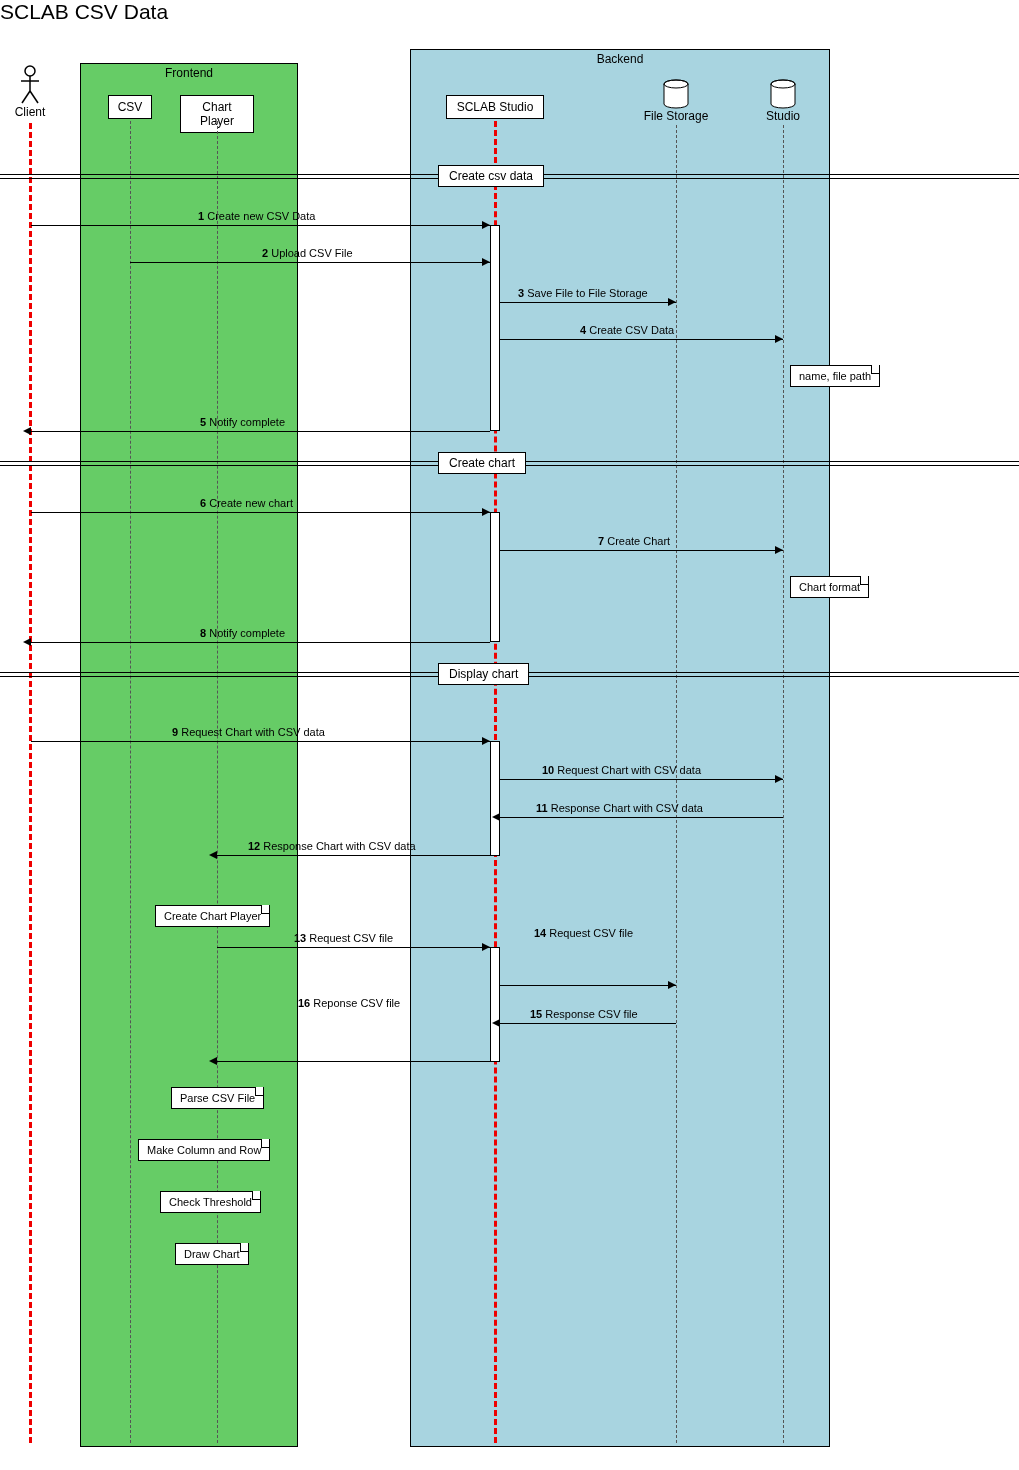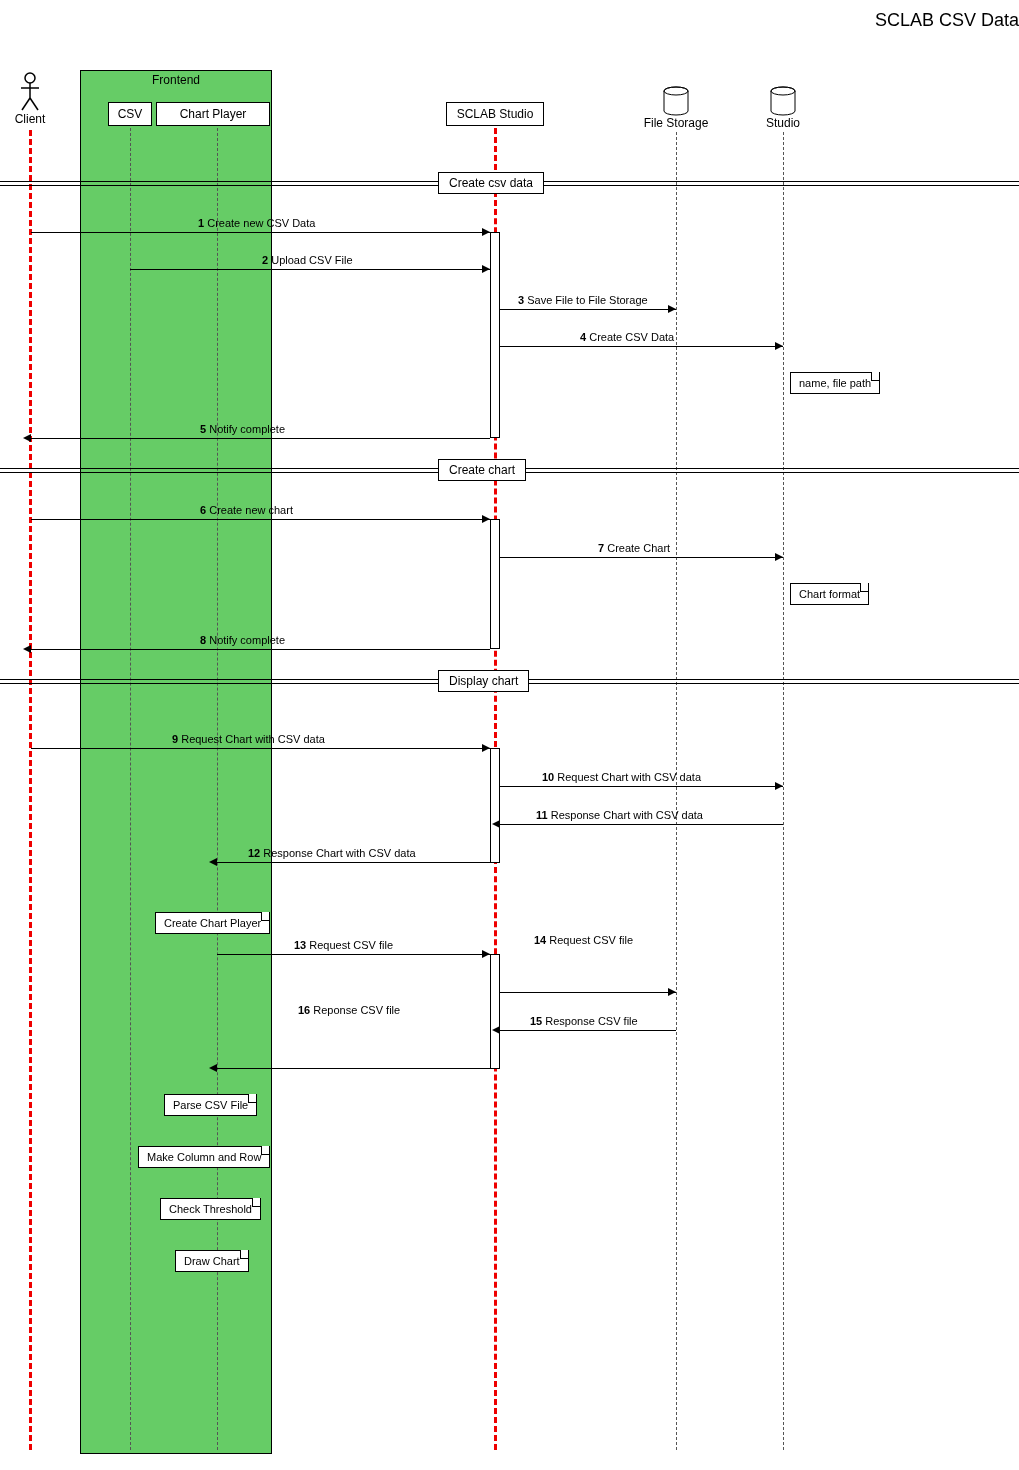--- a/index.html
+++ b/index.html
@@ -1,16 +1,16 @@
 <!DOCTYPE html>
 <html><head>
 <meta charset="utf-8">
 <style>
 body{margin:0;font-family:Arial,sans-serif;font-size:12px;background:#fff}
-.title{text-align:right;font-size:18px;padding:10px 0 5px}
+.title{text-align:left;font-size:21px;padding:0 0 5px}
 .diagram{position:relative;width:1019px;height:1430px}
 .box{position:absolute;border:1px solid #000;box-sizing:border-box}
 .frontend{background:#66cc66}
 .backend{background:#a8d4e0}
 .boxlabel{text-align:center;font-size:12px;padding:2px}
 .actor{position:absolute;text-align:center;font-size:12px}
 .actor svg{display:block;margin:0 auto}
 .participant{position:absolute;border:1px solid #000;background:#fff;padding:4px 8px;font-size:12px;text-align:center;box-sizing:border-box}
 .db{position:absolute;text-align:center;font-size:12px}
 .db svg{display:block;margin:0 auto}
@@ -29,36 +29,39 @@
 .arrowhead.left{border-right:8px solid #000}
 .note{position:absolute;background:#fff;border:1px solid #000;padding:4px 8px;font-size:11px;box-sizing:border-box}
 .note::after{content:"";position:absolute;top:-1px;right:-1px;width:8px;height:8px;background:linear-gradient(135deg,#fff 50%,transparent 50%);border-left:1px solid #000;border-bottom:1px solid #000}
 </style>
 </head>
 <body>
 
 <div class="title">SCLAB CSV Data</div>
 <div class="diagram">
 
-<div class="box frontend" style="left:80px;top:34px;width:192px;height:1384px">
+<div class="box frontend" style="left:80px;top:34px;width:218px;height:1384px">
   <div class="boxlabel">Frontend</div>
+</div>
+<div class="box backend" style="left:410px;top:20px;width:420px;height:1398px">
+  <div class="boxlabel">Backend</div>
 </div>
 
 <div class="actor" style="left:10px;top:36px;width:40px">
   <svg width="22" height="40" viewBox="0 0 22 40">
         <circle cx="11" cy="6" r="5" fill="none" stroke="#000" stroke-width="1.5"></circle>
         <line x1="11" y1="11" x2="11" y2="26" stroke="#000" stroke-width="1.5"></line>
         <line x1="2" y1="16" x2="20" y2="16" stroke="#000" stroke-width="1.5"></line>
         <line x1="11" y1="26" x2="3" y2="38" stroke="#000" stroke-width="1.5"></line>
         <line x1="11" y1="26" x2="19" y2="38" stroke="#000" stroke-width="1.5"></line>
       </svg>
   <div>Client</div>
 </div>
 <div class="participant" style="left:108px;top:66px;width:44px">CSV</div>
-<div class="participant" style="left:156px;top:66px;width:114px">Chart Player</div>
+<div class="participant" style="left:180px;top:66px;width:74px">Chart Player</div>
 <div class="participant" style="left:446px;top:66px;width:98px">SCLAB Studio</div>
 <div class="db" style="left:636px;top:50px;width:80px">
   <svg width="28" height="30" viewBox="0 0 28 30">
         <ellipse cx="14" cy="5" rx="12" ry="4" fill="#fff" stroke="#000"></ellipse>
         <path d="M2 5 L2 25 A12 4 0 0 0 26 25 L26 5" fill="#fff" stroke="#000"></path>
         <ellipse cx="14" cy="5" rx="12" ry="4" fill="none" stroke="#000"></ellipse>
       </svg>
   <div>File Storage</div>
 </div>
 <div class="db" style="left:748px;top:50px;width:70px">
@@ -164,18 +167,18 @@
 <div class="msg" style="left:534px;top:898px"><span class="num">14</span> <span>Request CSV file</span></div>
 
 <div class="arrow" style="left:500px;top:994px;width:176px"></div>
 <div class="arrowhead left" style="left:492px;top:990px"></div>
 <div class="msg" style="left:530px;top:979px"><span class="num">15</span> <span>Response CSV file</span></div>
 
 <div class="arrow" style="left:217px;top:1032px;width:273px"></div>
 <div class="arrowhead left" style="left:209px;top:1028px"></div>
 <div class="msg" style="left:298px;top:968px"><span class="num">16</span> <span>Reponse CSV file</span></div>
 
-<div class="note" style="left:164px;top:1058px">Parse CSV File</div>
+<div class="note" style="left:171px;top:1058px">Parse CSV File</div>
 <div class="note" style="left:138px;top:1110px">Make Column and Row</div>
 <div class="note" style="left:160px;top:1162px">Check Threshold</div>
 <div class="note" style="left:175px;top:1214px">Draw Chart</div>
 
 </div>
 
 </body></html>

